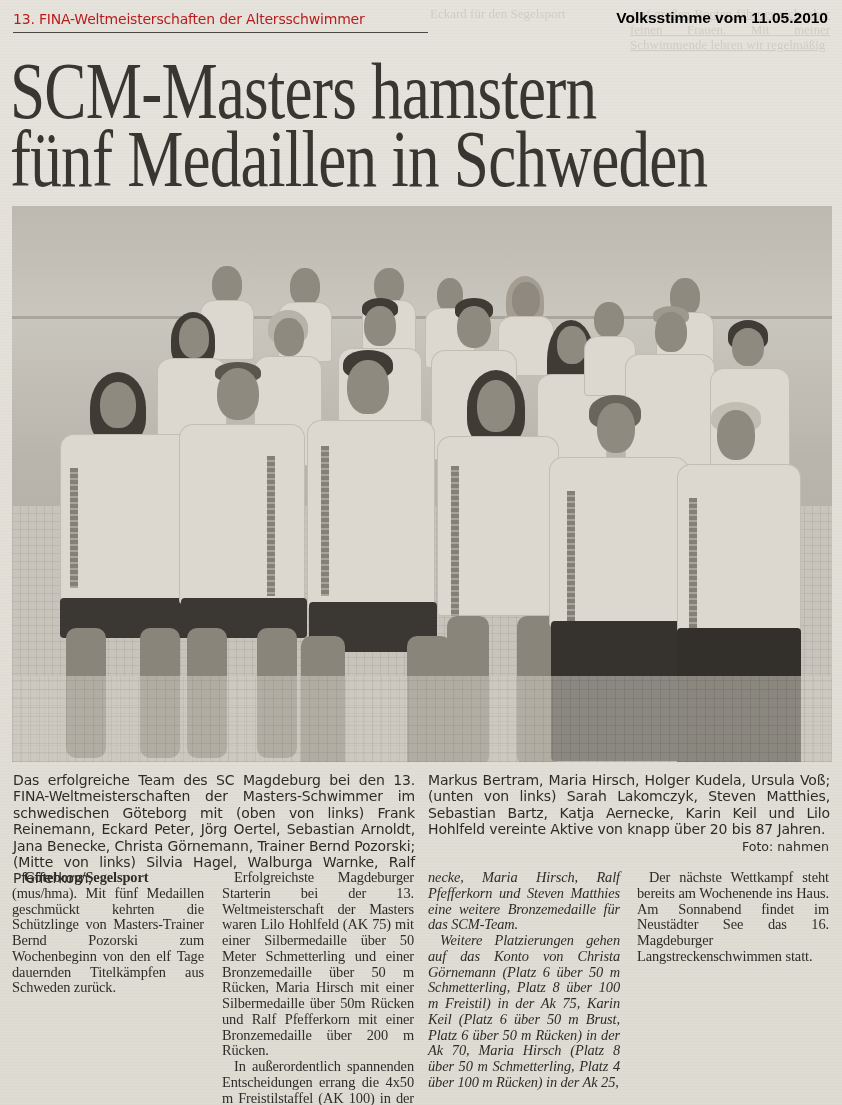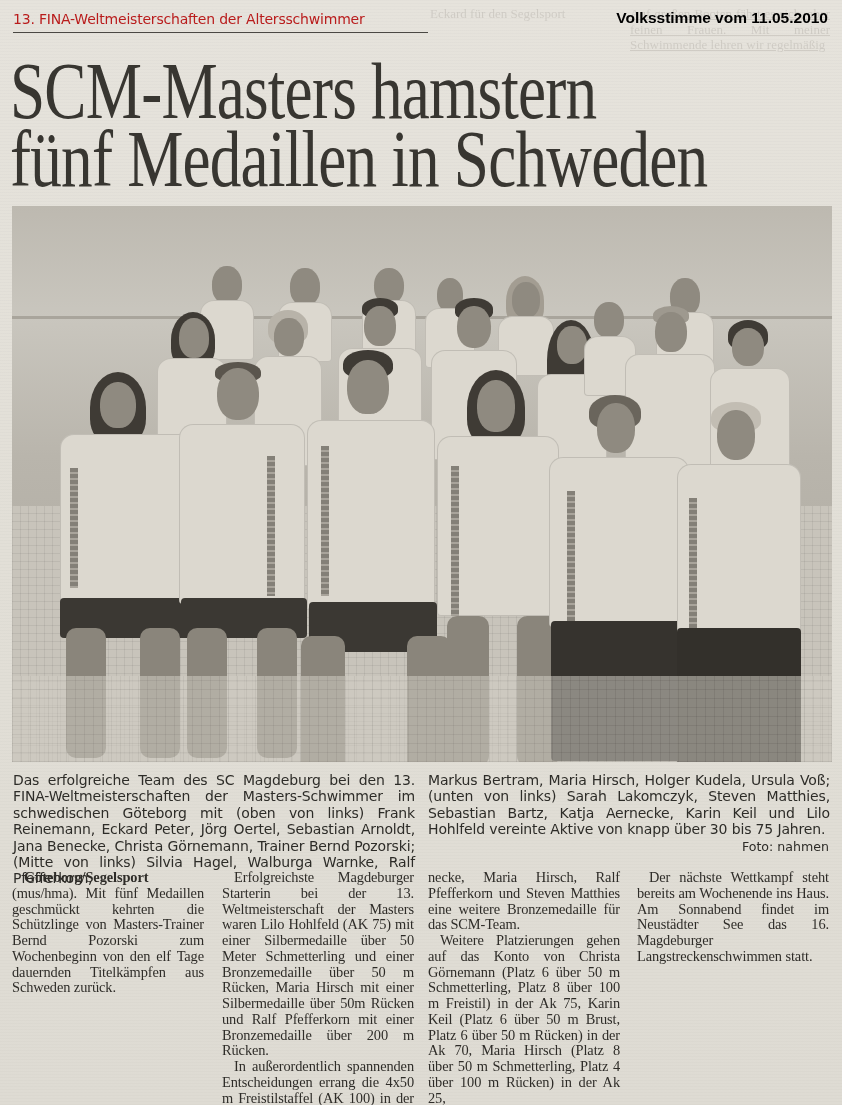--- a/index.html
+++ b/index.html
@@ -166,21 +166,21 @@
     font-size: 14.4px;
     line-height: 15.75px;
     color: #2e2c28;
     text-align: justify;
     letter-spacing: -0.1px;
   }
   .col p { margin: 0; }
   .col p.indent { text-indent: 12px; }
   .col-1 { left: 12px; }
   .col-2 { left: 222px; }
-  .col-3 { left: 428px; }
+  .col-3 { left: 428px; font-style: italic; }
   .col-4 { left: 637px; }
   .lead {
     font-weight: bold;
     text-align: left;
     margin-bottom: 15px !important;
     line-height: 15.75px;
   }
   .dateline { font-weight: bold; }
 </style>
 </head>
@@ -320,21 +320,21 @@
     <div class="head" style="left:0; top:2px; width:38px; height:50px;"></div>
     <div class="shirt" style="left:-40px; top:56px; width:124px; height:170px;"></div>
     <div class="stripe" style="left:-28px; top:90px; height:130px;"></div>
     <div class="shorts" style="left:-40px; top:220px; width:124px; height:140px; background:#33302b;"></div>
   </div>
 
   <div class="ledge" style="opacity:0.55;"></div>
 </div>
 
 <div class="caption caption-left">Das erfolgreiche Team des SC Magdeburg bei den 13. FINA-Weltmeisterschaften der Masters-Schwimmer im schwedischen Göteborg mit (oben von links) Frank Reinemann, Eckard Peter, Jörg Oertel, Sebastian Arnoldt, Jana Benecke, Christa Görnemann, Trainer Bernd Pozorski; (Mitte von links) Silvia Hagel, Walburga Warnke, Ralf Pfefferkorn,</div>
-<div class="caption caption-right">Markus Bertram, Maria Hirsch, Holger Kudela, Ursula Voß; (unten von links) Sarah Lakomczyk, Steven Matthies, Sebastian Bartz, Katja Aernecke, Karin Keil und Lilo Hohlfeld vereinte Aktive von knapp über 30 bis 75 Jahren.</div>
+<div class="caption caption-right">Markus Bertram, Maria Hirsch, Holger Kudela, Ursula Voß; (unten von links) Sarah Lakomczyk, Steven Matthies, Sebastian Bartz, Katja Aernecke, Karin Keil und Lilo Hohlfeld vereinte Aktive von knapp über 20 bis 87 Jahren.</div>
 <div class="photo-credit">Foto: nahmen</div>
 
 <div class="col col-1">
   <p class="indent"><span class="dateline">Göteborg/Segelsport</span><span> (mus/hma). Mit fünf Medaillen geschmückt kehrten die Schützlinge von Masters-Trainer Bernd Pozorski zum Wochenbeginn von den elf Tage dauernden Titelkämpfen aus Schweden zurück.</span></p>
 </div>
 
 <div class="col col-2">
   <p class="indent">Erfolgreichste Magdeburger Starterin bei der 13. Weltmeisterschaft der Masters waren Lilo Hohlfeld (AK 75) mit einer Silbermedaille über 50 Meter Schmetterling und einer Bronzemedaille über 50 m Rücken, Maria Hirsch mit einer Silbermedaille über 50m Rücken und Ralf Pfefferkorn mit einer Bronzemedaille über 200 m Rücken.</p>
   <p class="indent">In außerordentlich spannenden Entscheidungen errang die 4x50 m Freistilstaffel (AK 100) in der Besetzung Jana Be-</p>
 </div>

